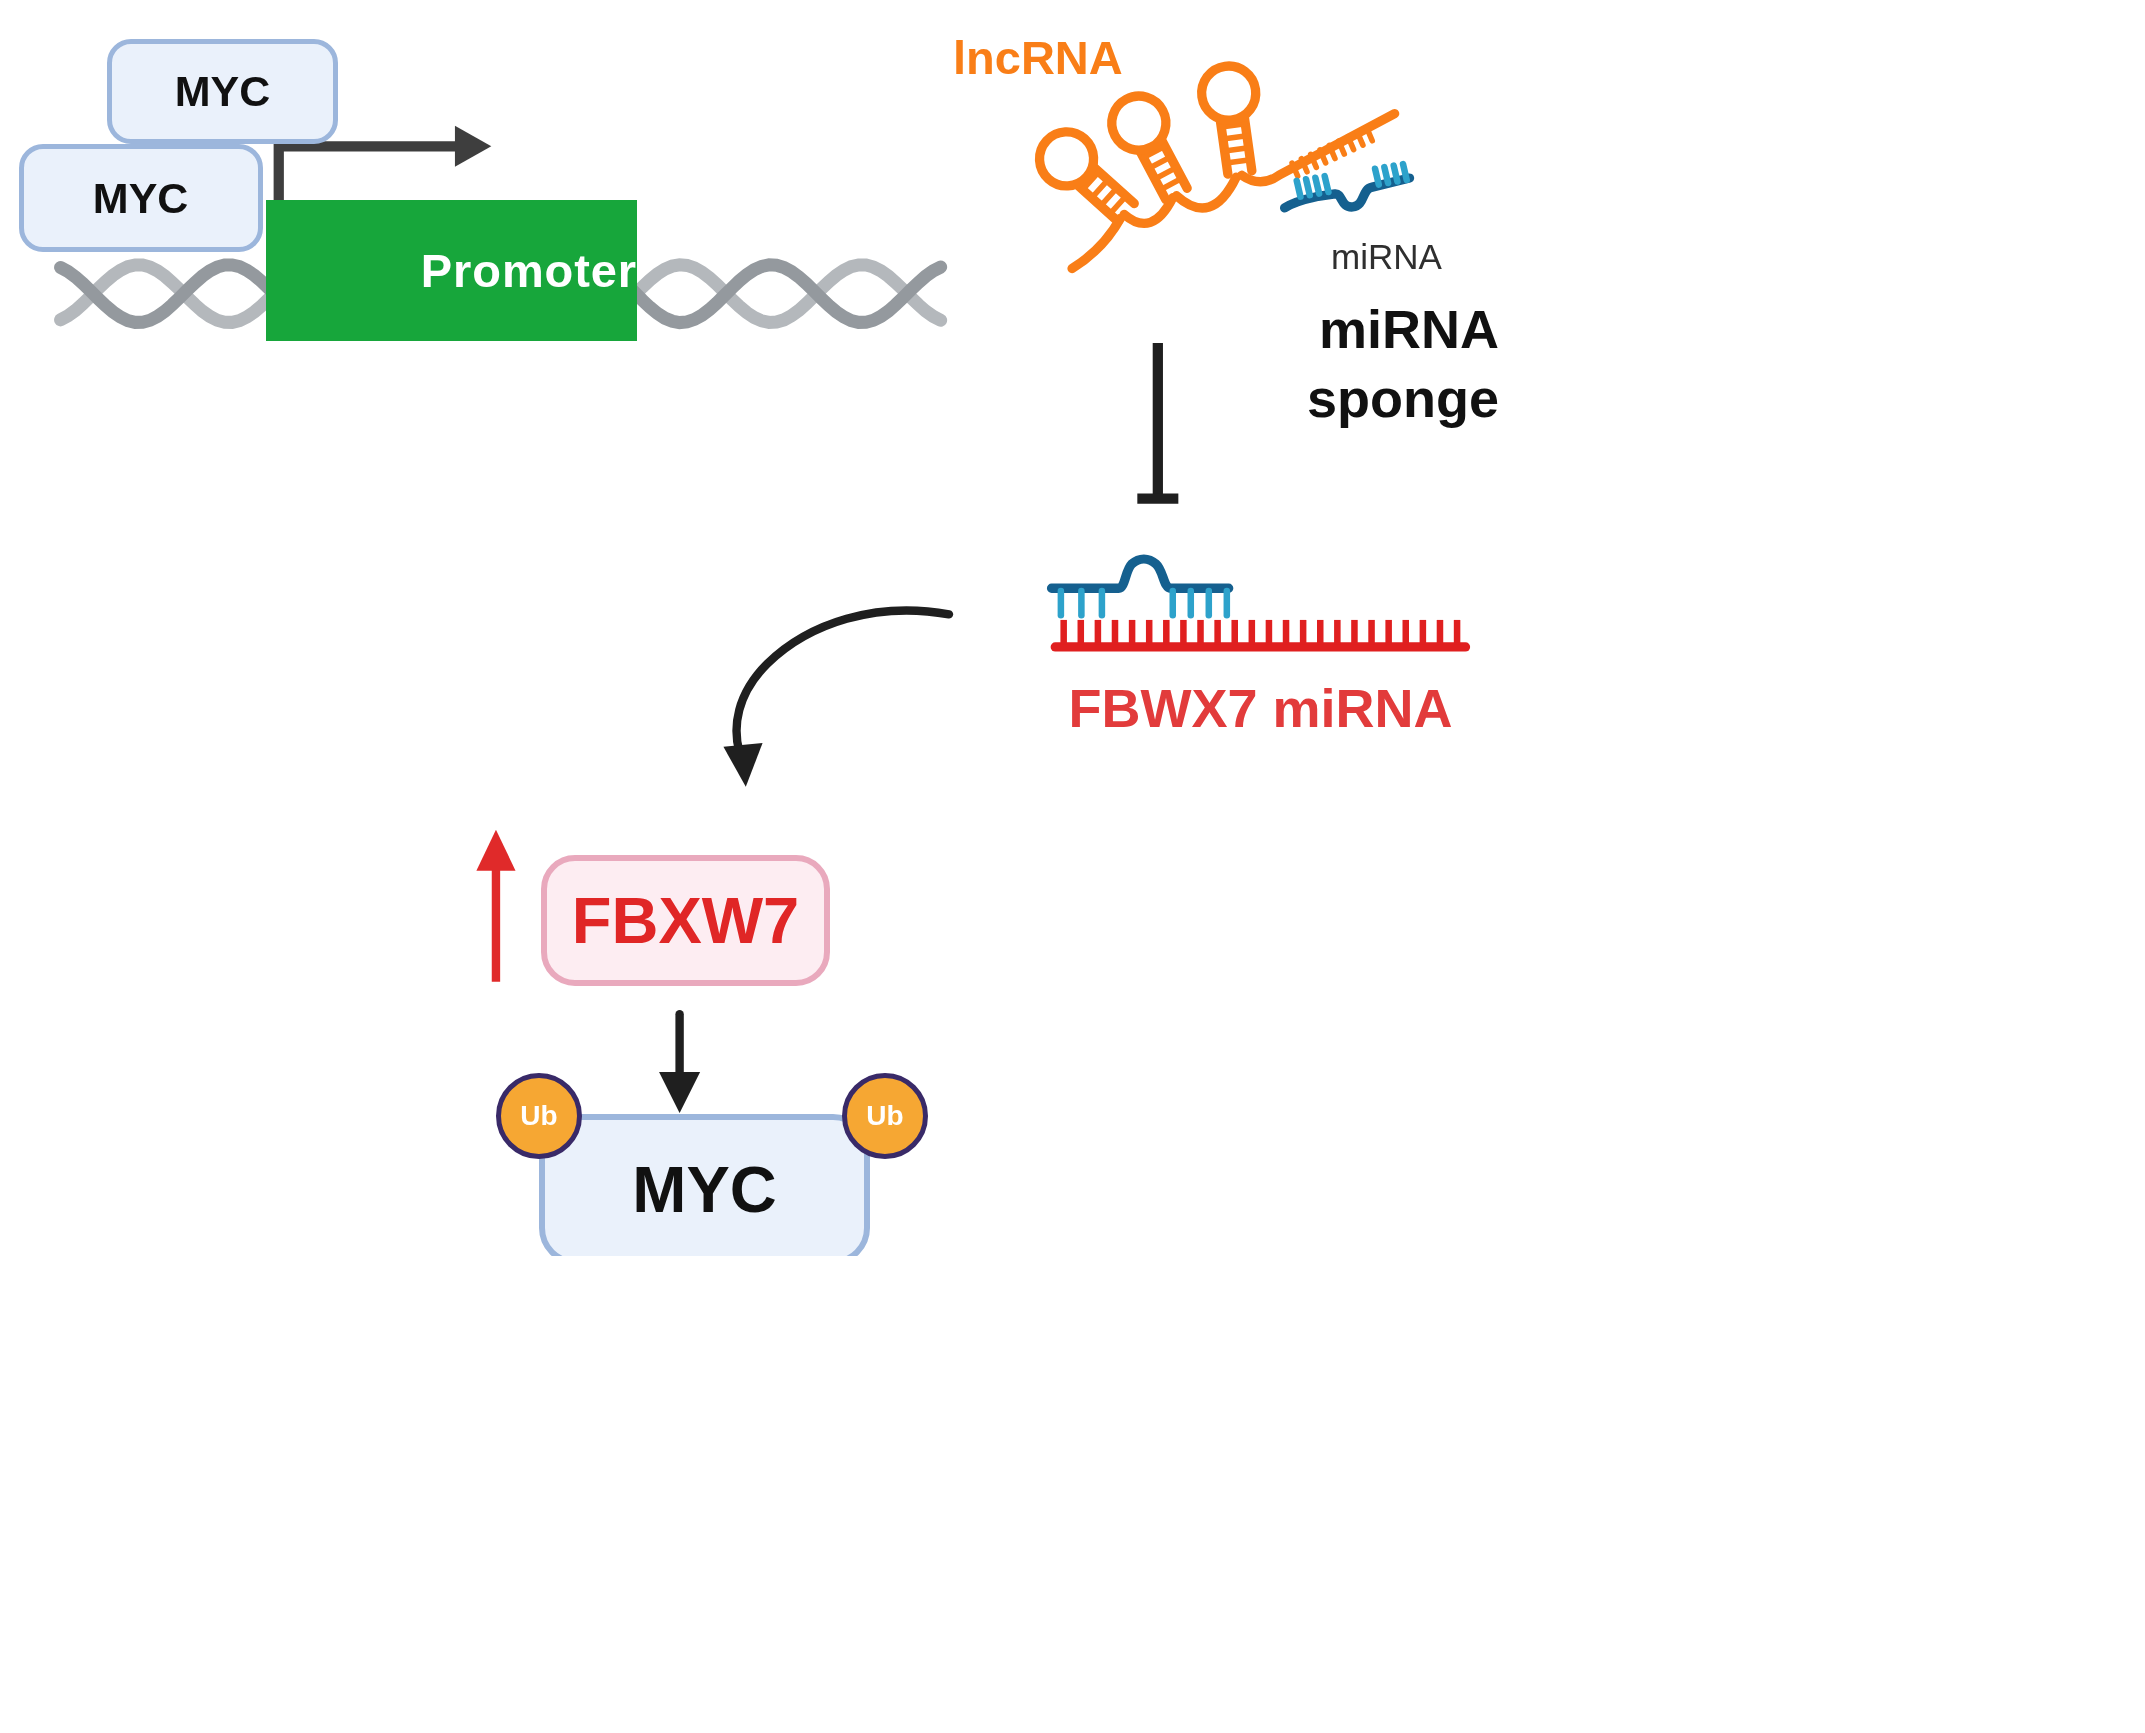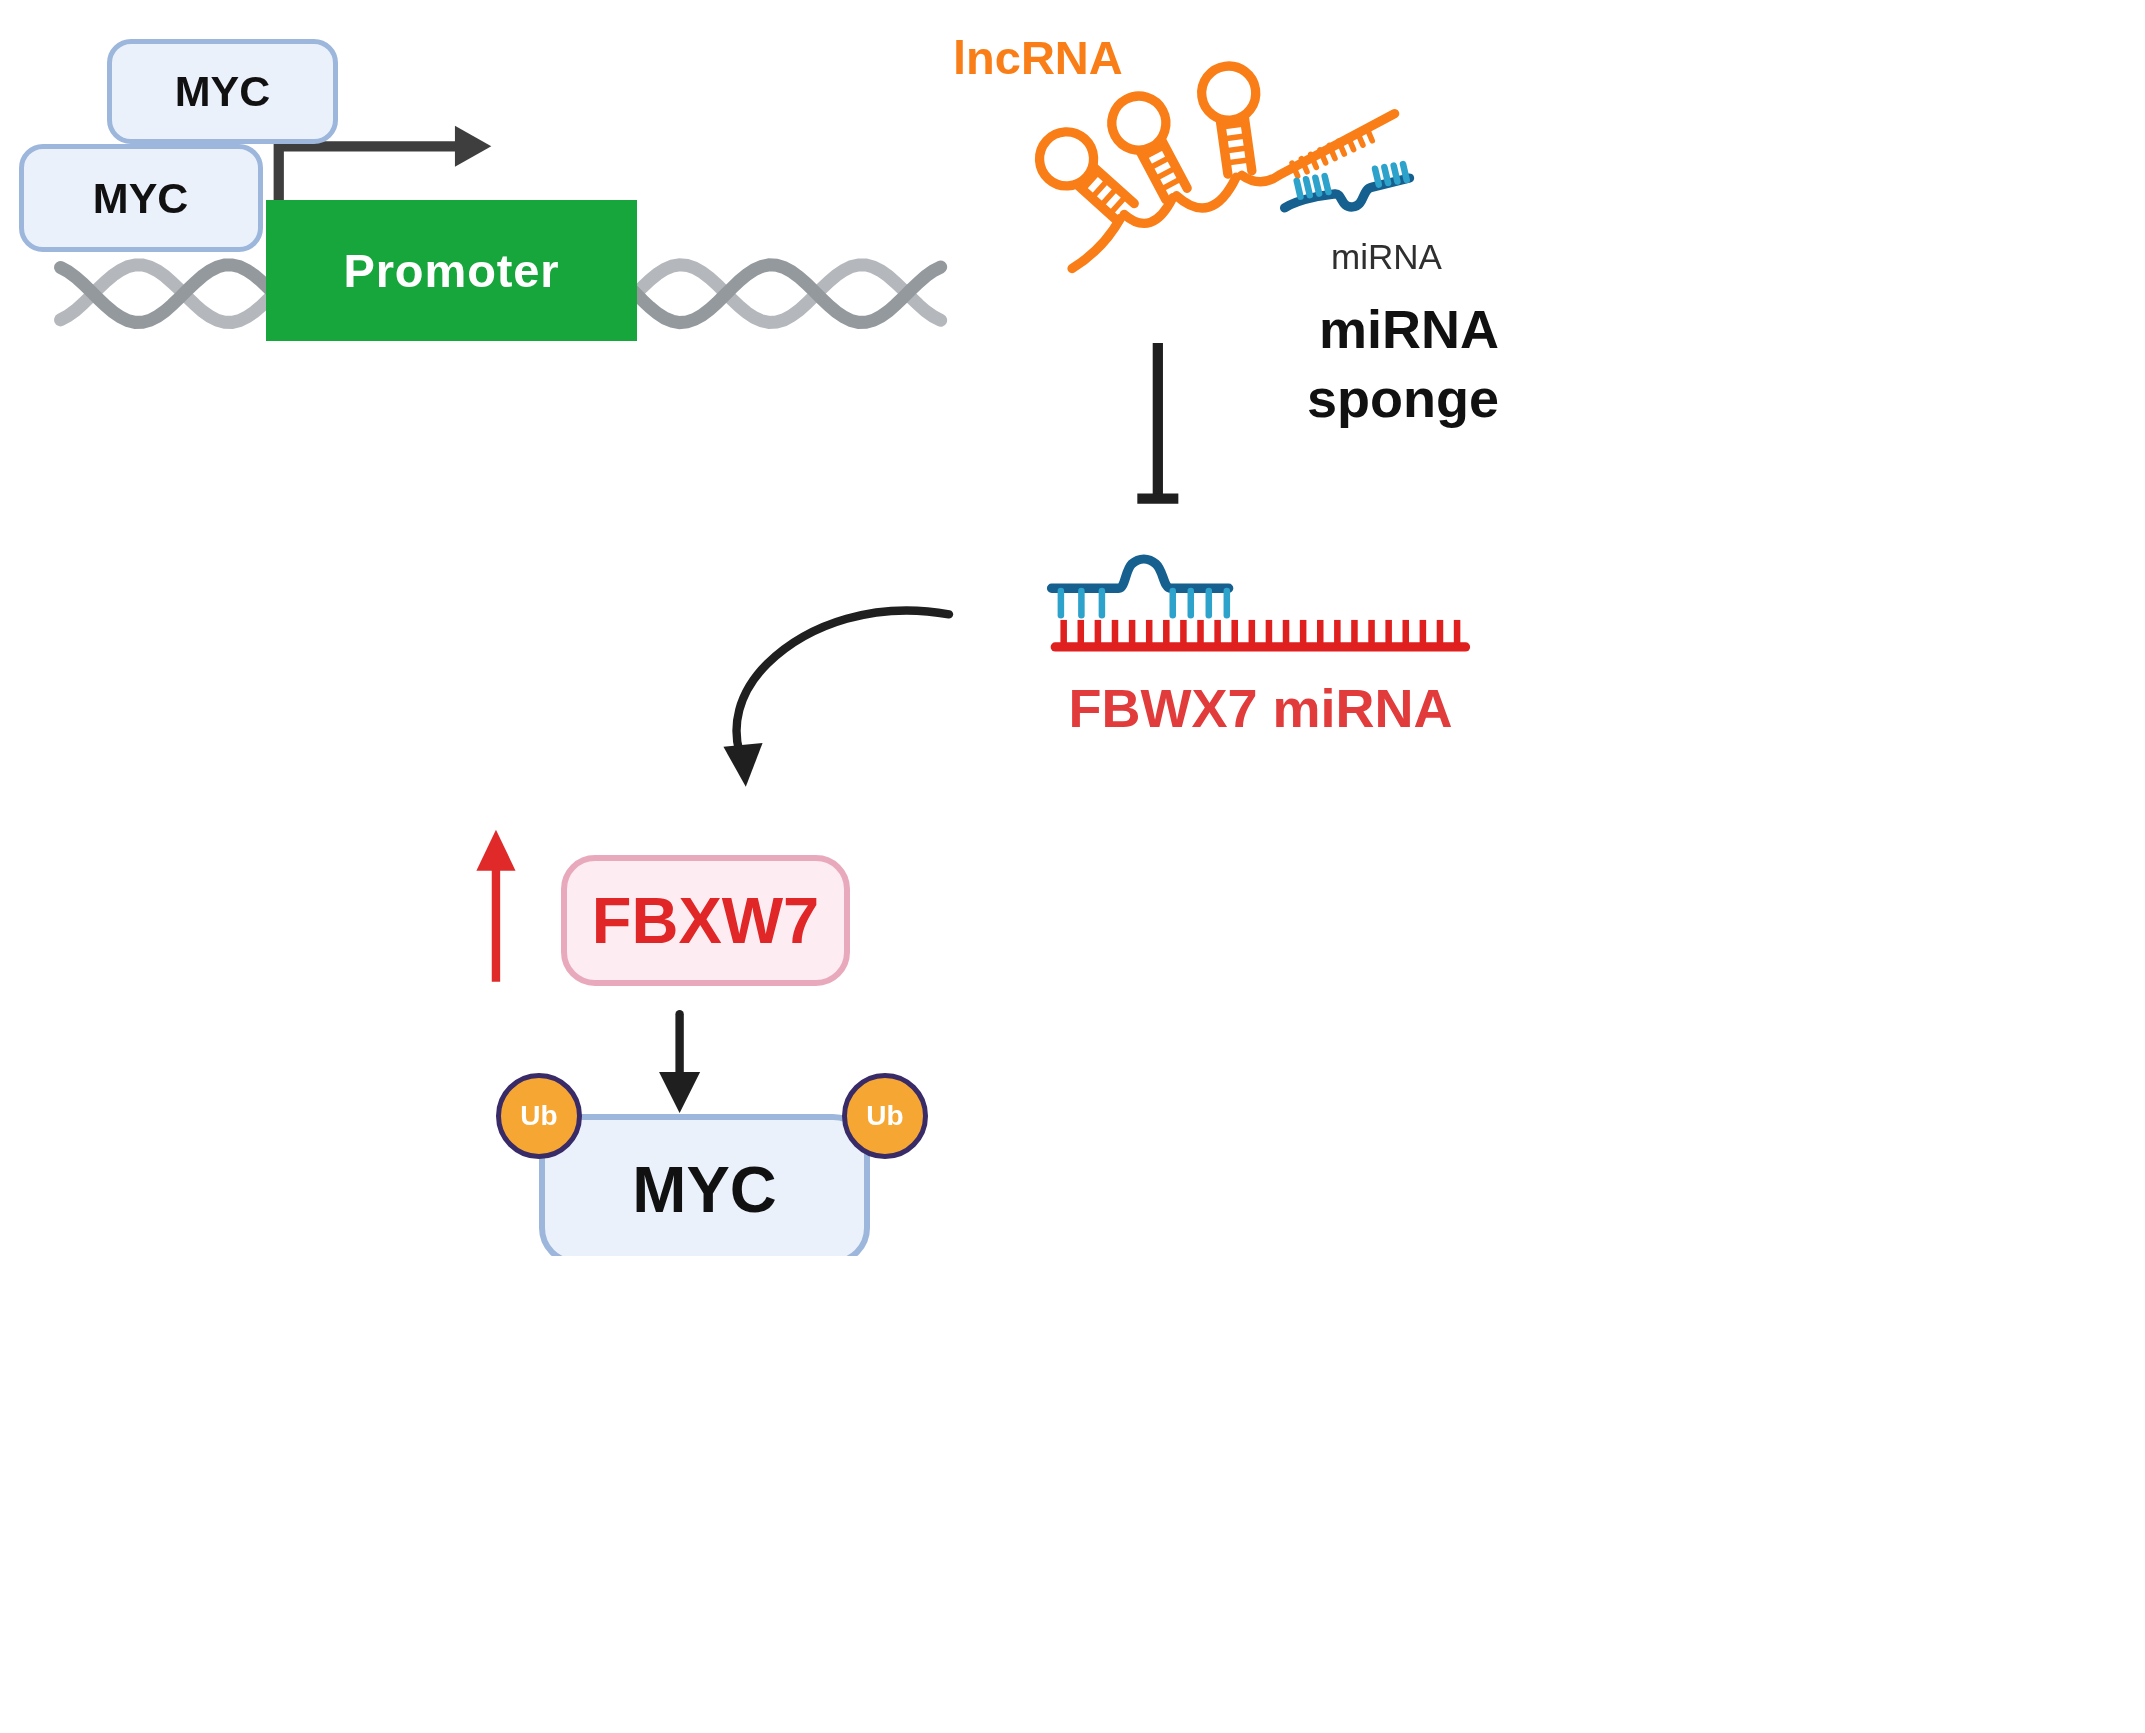--- a/index.html
+++ b/index.html
@@ -209,31 +209,31 @@
       <polygon class="blk-head" points="1664,1663 1664,1707 1712,1685"></polygon>
     </g>
   </svg>
 
   <div class="abs node myc-sm" style="left:107px;top:39px;">
     <span>MYC</span>
   </div>
   <div class="abs node myc-sm" style="left:18.6px;top:144px;width:244px;height:108px;">
     <span>MYC</span>
   </div>
-  <div class="abs node promoter" style="left:266px;top:200px;">
+  <div class="abs node promoter" style="left:266px;top:200px;justify-content:flex-end;">
     <span>Promoter</span>
   </div>
 
   <div class="lbl lbl-lncrna" style="left:953px;top:30px;">lncRNA</div>
   <div class="lbl lbl-mirna" style="left:1331px;top:237px;">miRNA</div>
   <div class="lbl lbl-sponge" style="left:1307px;top:295px;">miRNA
 sponge</div>
   <div class="lbl lbl-mrna" style="left:1063px;top:677px;">FBWX7 miRNA</div>
 
-  <div class="abs node fbxw7" style="left:541px;top:855px;margin-left:20px;">
+  <div class="abs node fbxw7" style="left:541px;top:855px;">
     <span>FBXW7</span>
   </div>
 
   <div class="abs node myc-big" style="left:539px;top:1114px;">
     <span>MYC</span>
   </div>
   <div class="abs node ub" style="left:496px;top:1073px;">
     <span>Ub</span>
   </div>
   <div class="abs node ub" style="left:842px;top:1073px;">

